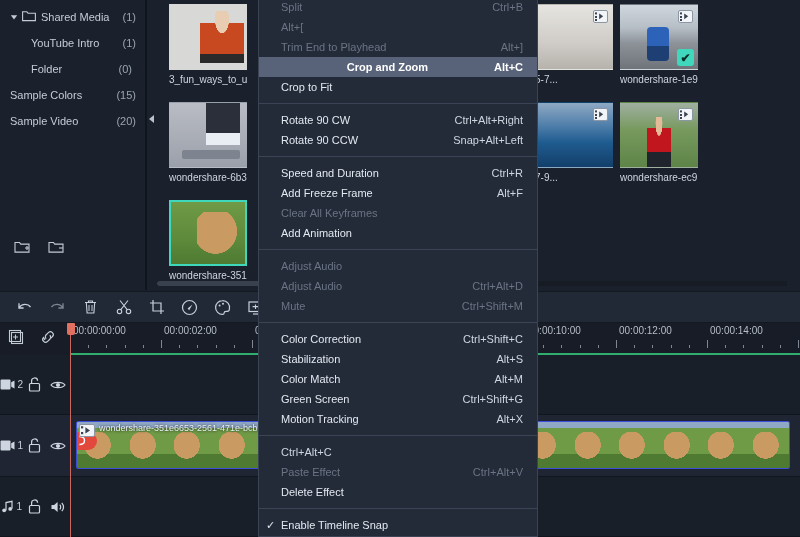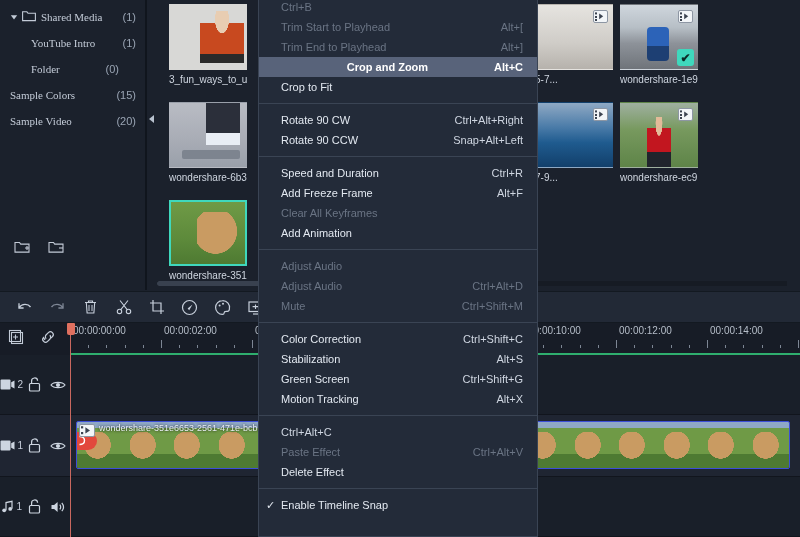--- a/index.html
+++ b/index.html
@@ -16,21 +16,21 @@
   .media-area { position: absolute; left: 0; top: 0; width: 800px; height: 290px; background: #1b212c; }
 
   
   .lib-tree { position: absolute; left: 0; top: 0; width: 145px; height: 290px; background: #1b212c; }
   .tree-item {
     position: relative; height: 26px; display: flex; align-items: center;
     padding-left: 10px; padding-right: 9px; font-size: 11px; color: #c4ccd8;
   }
   .tree-item .tw { width: 12px; flex: 0 0 12px; display: flex; align-items: center; }
   .tree-item .folder-ico { width: 14px; flex: 0 0 14px; margin-right: 5px; }
-  .tree-item .tlabel { flex: 1 1 auto; white-space: nowrap; overflow: hidden; font-family: Liberation Serif, serif; }
+  .tree-item .tlabel { flex: 1 1 auto; white-space: nowrap; overflow: hidden; }
   .tree-item .tcount { flex: 0 0 auto; color: #9aa5b4; font-size: 11px; }
   .tree-item.lvl2 { padding-left: 31px; }
   .tree-item.lvl1b { padding-left: 10px; }
 
   .lib-footer { position: absolute; left: 0; bottom: 26px; width: 145px; height: 30px; display: flex; align-items: center; gap: 18px; padding-left: 14px; }
 
   .panel-divider { position: absolute; left: 145px; top: 0; width: 2px; height: 290px; background: #10151d; }
   .collapse-handle {
     position: absolute; left: 147px; top: 108px; width: 9px; height: 22px;
     background: #1b212c; display: flex; align-items: center; justify-content: center;
@@ -164,21 +164,21 @@
           <span class="folder-ico"><svg width="14" height="12" viewBox="0 0 14 12">
               <path d="M.6 1.8h4.3l1.1 1.5H13.4v7.3H.6z" fill="none" stroke="#c3cbd7" stroke-width="1.1"></path>
             </svg></span>
           <span class="tlabel">Shared Media</span>
           <span class="tcount">(1)</span>
         </div>
         <div class="tree-item lvl2" style="top: 30px; position: absolute; left: 0px; right: 0px;">
           <span class="tlabel">YouTube Intro</span>
           <span class="tcount">(1)</span>
         </div>
-        <div class="tree-item lvl2" style="top: 56px; position: absolute; left: 0px; right: 17px;">
+        <div class="tree-item lvl2" style="top: 56px; position: absolute; left: 0px; right: 4px;">
           <span class="tlabel">Folder</span>
           <span class="tcount">(0)</span>
         </div>
         <div class="tree-item lvl1b" style="top: 82px; position: absolute; left: 0px; right: 0px;">
           <span class="tlabel">Sample Colors</span>
           <span class="tcount">(15)</span>
         </div>
         <div class="tree-item lvl1b" style="top: 108px; position: absolute; left: 0px; right: 0px;">
           <span class="tlabel">Sample Video</span>
           <span class="tcount">(20)</span>
@@ -507,24 +507,24 @@
           <div class="track-body"></div>
         </div>
       </div>
 
     <div class="playhead-line"></div>
     <div class="playhead-knob"></div>
   </div>
 
   <div class="ctxmenu" id="ctxmenu">
       <div class="mi disabled">
+        <span class="mlbl">Split</span>
         <span class="macc">Ctrl+B</span>
       </div>
       <div class="mi disabled">
-        <span class="mlbl">Trim Start to Playhead</span>
         <span class="macc">Alt+[</span>
       </div>
       <div class="mi disabled">
         <span class="mlbl">Trim End to Playhead</span>
         <span class="macc">Alt+]</span>
       </div>
       <div class="mi hl">
         <span class="mlbl">Crop and Zoom</span>
         <span class="macc">Alt+C</span>
       </div>
@@ -574,20 +574,24 @@
       <div class="msep"></div>
       <div class="mi">
         <span class="mlbl">Color Correction</span>
         <span class="macc">Ctrl+Shift+C</span>
       </div>
       <div class="mi">
         <span class="mlbl">Stabilization</span>
         <span class="macc">Alt+S</span>
       </div>
       <div class="mi">
+        <span class="mlbl">Color Match</span>
+        <span class="macc">Alt+M</span>
+      </div>
+      <div class="mi">
         <span class="mlbl">Green Screen</span>
         <span class="macc">Ctrl+Shift+G</span>
       </div>
       <div class="mi">
         <span class="mlbl">Motion Tracking</span>
         <span class="macc">Alt+X</span>
       </div>
       <div class="msep"></div>
       <div class="mi">
         <span class="macc">Ctrl+Alt+C</span>

